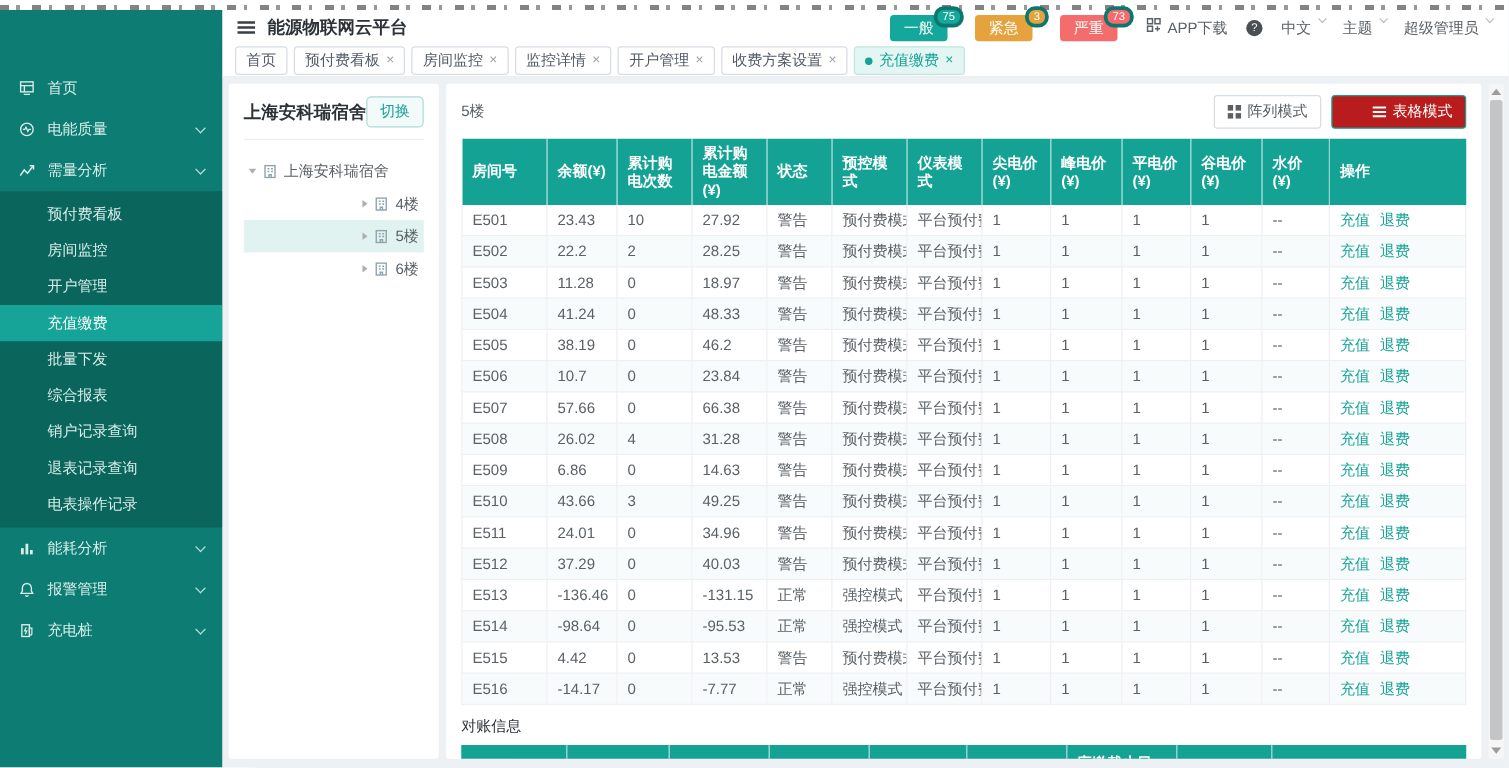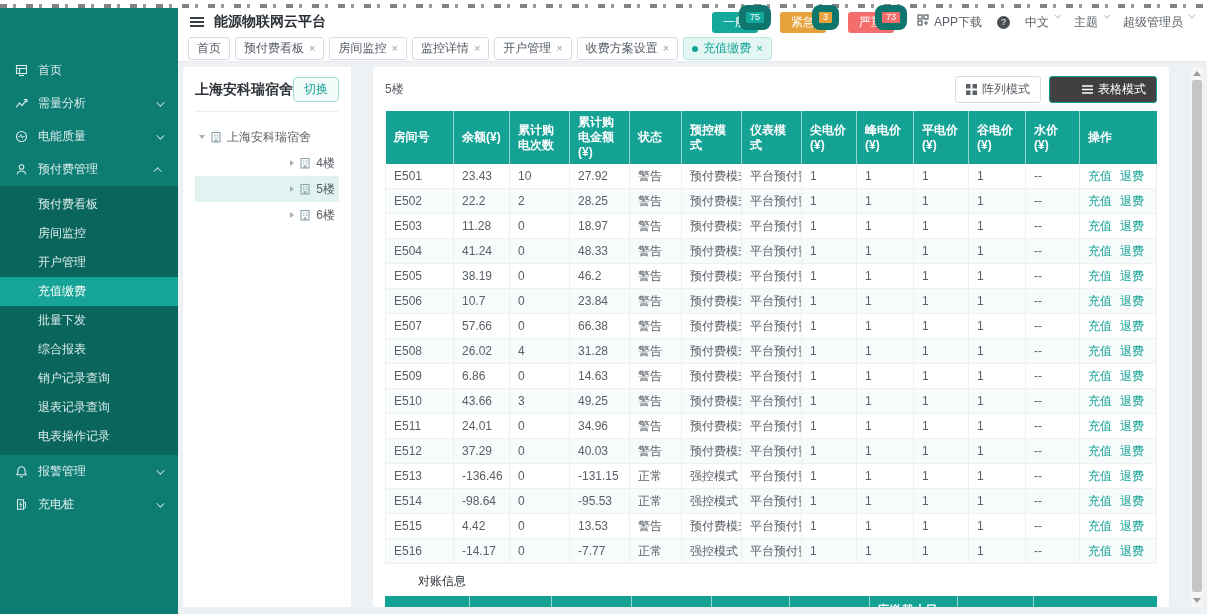--- a/index.html
+++ b/index.html
@@ -30,69 +30,69 @@
 
   
   .main-col { flex:1; min-width:0; display:flex; flex-direction:column; }
   .header { height:28px; background:#fff; display:flex; align-items:center; padding:0 14px 0 12px; flex-shrink:0; }
   .hamburger { width:14px; height:10px; border-top:2px solid #3a3f45; border-bottom:2px solid #3a3f45; position:relative; cursor:pointer; }
   .hamburger::after { content:""; position:absolute; left:0; right:0; top:2px; height:2px; background:#3a3f45; }
   .header-title { font-size:14px; font-weight:bold; color:#2d3238; margin-left:10px; }
   .header-right { margin-left:auto; display:flex; align-items:center; gap:15px; color:#5a6066; }
   .alert-btn { position:relative; color:#fff; padding:2px 11px; border-radius:3px; font-size:12px; cursor:pointer; }
   .alert-badge { position:absolute; top:-7px; right:-13px; min-width:10px; text-align:center;
-    border:7px solid #0f766e; border-radius:8px; color:#fff; font-size:9px; line-height:11px; padding:0 4px; }
+    border:3px solid #0f766e; border-radius:8px; color:#fff; font-size:9px; line-height:11px; padding:0 4px; }
   .hr-item { display:flex; align-items:flex-start; gap:5px; cursor:pointer; }
   .help-icon { width:13px; height:13px; border-radius:50%; background:#4a4f54; color:#fff; font-size:9px;
     display:inline-flex; align-items:center; justify-content:center; }
   .dd-caret { width:5px; height:5px; border-right:1.2px solid #b8bcc2; border-bottom:1.2px solid #b8bcc2; transform:rotate(45deg) translateY(-2px); }
 
   
   .tabbar { height:26px; background:#fff; border-bottom:1px solid #e6e9ee; box-shadow:0 1px 2px rgba(0,0,0,.04);
     display:flex; align-items:center; gap:5px; padding:0 10px; flex-shrink:0; }
   .tab { display:flex; align-items:center; gap:5px; border:1px solid #d8dce3; border-radius:3px; background:#fff;
     color:#525a66; font-size:12px; padding:2px 8px; cursor:pointer; white-space:nowrap; }
   .tab .x { color:#9aa0a8; font-size:11px; line-height:1; }
   .tab.active { background:#e4f6f3; border-color:#bde7e0; color:#14a295; }
   .tab.active .x { color:#14a295; }
   .tab .dot { width:6px; height:6px; border-radius:50%; background:#14a295; }
 
   
-  .content { flex:1; display:flex; gap:22px; padding:5px 4px 7px 5px; background:#eef1f4; overflow:hidden; }
+  .content { flex:1; display:flex; gap:6px; padding:5px 4px 7px 5px; background:#eef1f4; overflow:hidden; }
 
   .tree-card { width:168px; flex-shrink:0; background:#fff; border-radius:2px; padding:10px 12px; }
   .tree-title-row { display:flex; align-items:center; justify-content:space-between; padding-bottom:9px; border-bottom:1px solid #ededed; }
   .tree-title { font-size:14px; font-weight:bold; color:#2d3238; }
   .switch-btn { font-size:12px; color:#14a295; background:#f3fbfa; border:1px solid #a9dcd6; border-radius:4px; padding:3px 10px; cursor:pointer; }
   .search-input { margin-top:12px; width:100%; height:28px; border:1px solid #dcdfe6; border-radius:4px; padding:0 8px; font-size:12px; color:#606266; outline:none; }
   .search-input::placeholder { color:#c0c4cc; }
   .tree { margin-top:12px; }
   .tree-row { display:flex; align-items:center; gap:5px; height:26px; padding:0 4px; cursor:pointer; color:#5a6066; }
   .tree-row.child { padding-left:18px;justify-content:flex-end; }
   .tree-row.selected { background:#e1f3f0; }
   .caret-right { width:0; height:0; border-left:4px solid #a9aeb5; border-top:3.5px solid transparent; border-bottom:3.5px solid transparent; }
   .caret-down  { width:0; height:0; border-top:4px solid #a9aeb5; border-left:3.5px solid transparent; border-right:3.5px solid transparent; }
 
   .main-card { flex:1; min-width:0; background:#fff; border-radius:2px; padding:6px 12px 0; display:flex; flex-direction:column; overflow:hidden; }
   .card-head { display:flex; align-items:center; justify-content:space-between; padding:3px 0 8px; }
   .floor-title { color:#5a6066; }
   .mode-btns { display:flex; gap:8px; }
   .mode-btn { display:flex; align-items:center; gap:5px; font-size:12px; padding:4px 10px; border-radius:3px; cursor:pointer; }
   .mode-btn.outline { border:1px solid #d8dce3; background:#fff; color:#5a6066; }
-  .mode-btn.filled  { border:1px solid #14a295; background:#404040; color:#fff;padding-left:32px; }
+  .mode-btn.filled  { border:1px solid #14a295; background:#b91c1c; color:#fff;padding-left:32px; }
 
   table.data { width:100%; border-collapse:collapse; table-layout:fixed; font-size:12px; }
   .data th { background:#14a295; color:#fff; font-weight:bold; text-align:left; padding:4px 8px; line-height:15px;
     border-right:1px solid rgba(255,255,255,.55); vertical-align:middle; }
   .data th:last-child { border-right:none; }
   .rooms th { height:44px; }
   .data td { padding:4px 8px; line-height:16px; border:1px solid #eef0f3; border-top:none; color:#5a6066; white-space:nowrap; overflow:hidden; }
   .data tr:nth-child(even) td { background:#f8fbfb; }
   .action-link { color:#14a295; text-decoration:none; margin-right:8px; cursor:pointer; }
-  .reconcile-title { padding:9px 0 6px; color:#2d3238;margin-left:33px; }
+  .reconcile-title { padding:9px 0 6px; color:#2d3238; }
   .reconcile th { padding:7px 8px; }
 
   .scroll-col { width:12px; flex-shrink:0; background:#f6f6f6; border-radius:2px; position:relative; }
   .scroll-arrow { position:absolute; left:0; right:0; margin:auto; width:0; height:0; }
   .scroll-arrow.up   { top:4px;    border-bottom:5px solid #9c9c9c; border-left:4px solid transparent; border-right:4px solid transparent; }
   .scroll-arrow.down { bottom:4px; border-top:5px solid #9c9c9c;    border-left:4px solid transparent; border-right:4px solid transparent; }
   .scroll-thumb { position:absolute; top:13px; bottom:15px; left:1px; right:1px; background:#c3c5c7; border-radius:2px; cursor:pointer; }
 </style>
 </head>
 <body>
@@ -111,57 +111,60 @@
                 <path d="M1.5 4.5h10M4.5 4.5v5"></path>
                 <path d="M4 11.5h5"></path>
               </g>
             </svg>
           </span>
           <span>首页</span>
         </div>
         <div class="menu-item">
           <span class="mi-icon">
             <svg width="13" height="13" viewBox="0 0 13 13">
+              <circle cx="6.5" cy="6.5" r="5" fill="none" stroke="currentColor" stroke-width="1.1"></circle>
+              <path d="M3.3 6.5h1.6l.9-1.8 1.5 3.4.9-1.6h1.5" fill="none" stroke="currentColor" stroke-width="1"></path>
+            </svg>
+          </span>
+          <span>电能质量</span>
+          <span class="chev down"></span>
+        </div>
+        <div class="menu-item">
+          <span class="mi-icon">
+            <svg width="13" height="13" viewBox="0 0 13 13">
               <path d="M1.2 10.5 4.4 6l2.6 2.6 4.6-6" fill="none" stroke="currentColor" stroke-width="1.2"></path>
               <path d="M11.8 5.5v-3h-3" fill="none" stroke="currentColor" stroke-width="1.2"></path>
             </svg>
           </span>
           <span>需量分析</span>
           <span class="chev down"></span>
-        </div>
-        <div class="menu-item">
-          <span class="mi-icon">
-            <svg width="13" height="13" viewBox="0 0 13 13">
-              <circle cx="6.5" cy="6.5" r="5" fill="none" stroke="currentColor" stroke-width="1.1"></circle>
-              <path d="M3.3 6.5h1.6l.9-1.8 1.5 3.4.9-1.6h1.5" fill="none" stroke="currentColor" stroke-width="1"></path>
-            </svg>
-          </span>
-          <span>电能质量</span>
-          <span class="chev down"></span>
-        </div>
-        <div class="menu-item">
-          <span class="mi-icon">
-            <svg width="13" height="13" viewBox="0 0 13 13">
-              <circle cx="6.5" cy="4" r="2.3" fill="none" stroke="currentColor" stroke-width="1.1"></circle>
-              <path d="M2.2 11.3c.4-2.3 2.2-3.3 4.3-3.3s3.9 1 4.3 3.3" fill="none" stroke="currentColor" stroke-width="1.1"></path>
-            </svg>
-          </span>
-          <span>预付费管理</span>
-          <span class="chev up"></span>
         </div>
         <div class="submenu">
           <div class="submenu-item">预付费看板</div>
           <div class="submenu-item">房间监控</div>
           <div class="submenu-item">开户管理</div>
           <div class="submenu-item active">充值缴费</div>
           <div class="submenu-item">批量下发</div>
           <div class="submenu-item">综合报表</div>
           <div class="submenu-item">销户记录查询</div>
           <div class="submenu-item">退表记录查询</div>
           <div class="submenu-item">电表操作记录</div>
+        </div>
+        <div class="menu-item">
+          <span class="mi-icon">
+            <svg width="13" height="13" viewBox="0 0 13 13">
+              <g fill="currentColor">
+                <rect x="1.8" y="6.5" width="2.2" height="5"></rect>
+                <rect x="5.4" y="3" width="2.2" height="8.5"></rect>
+                <rect x="9" y="8" width="2.2" height="3.5"></rect>
+              </g>
+            </svg>
+          </span>
+          <span>能耗分析</span>
+          <span class="chev down"></span>
         </div>
         <div class="menu-item">
           <span class="mi-icon">
             <svg width="13" height="13" viewBox="0 0 13 13">
               <path d="M6.5 1.8a3.6 3.6 0 0 1 3.6 3.6v2.4l1.1 1.9H1.8l1.1-1.9V5.4A3.6 3.6 0 0 1 6.5 1.8z" fill="none" stroke="currentColor" stroke-width="1.1"></path>
               <path d="M5.3 11.2a1.3 1.3 0 0 0 2.4 0" fill="none" stroke="currentColor" stroke-width="1.1"></path>
             </svg>
           </span>
           <span>报警管理</span>
           <span class="chev down"></span>

